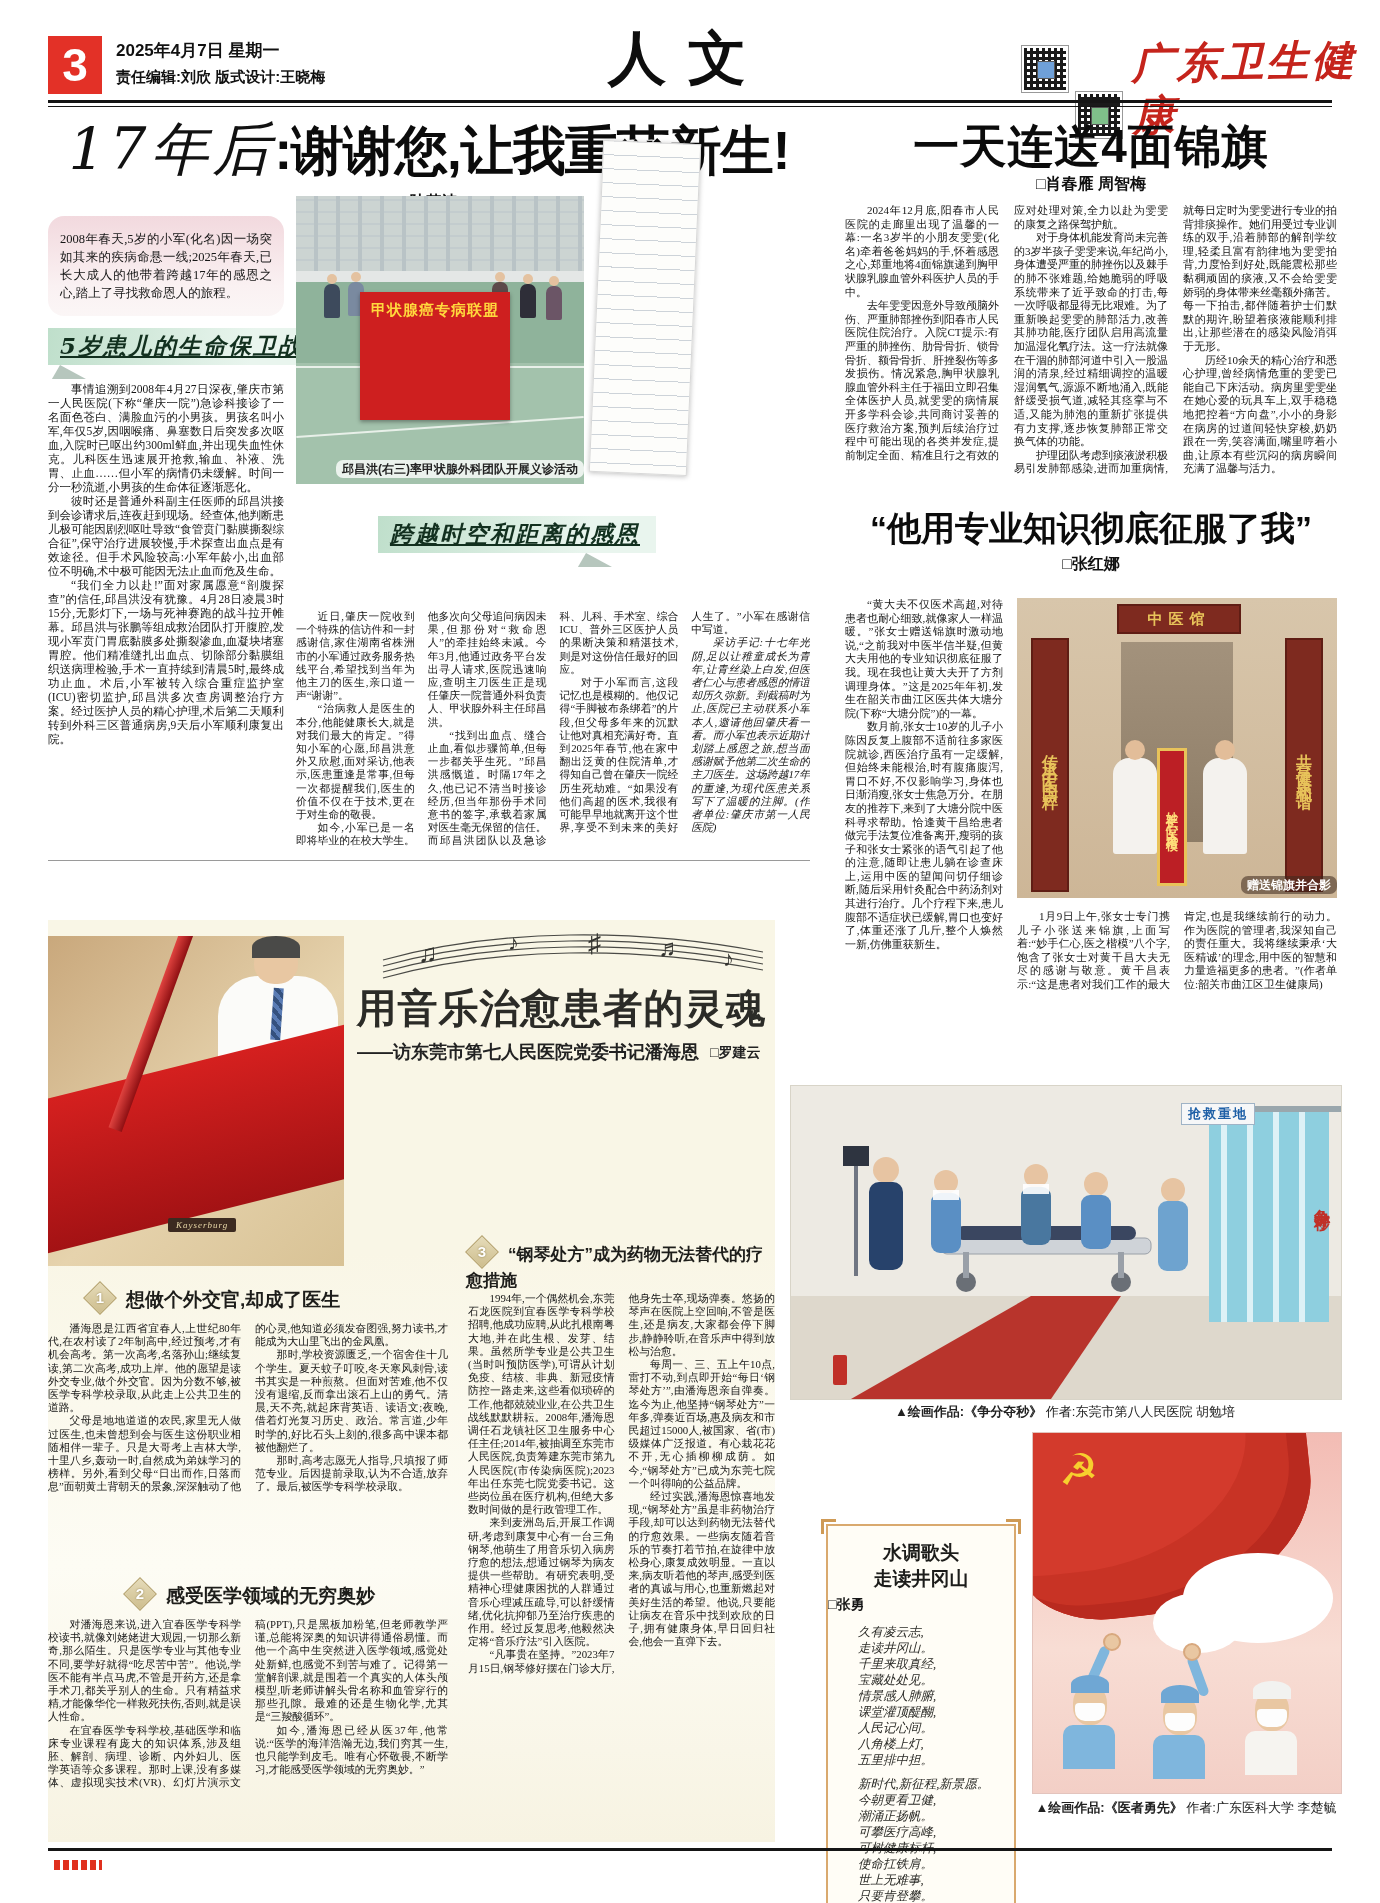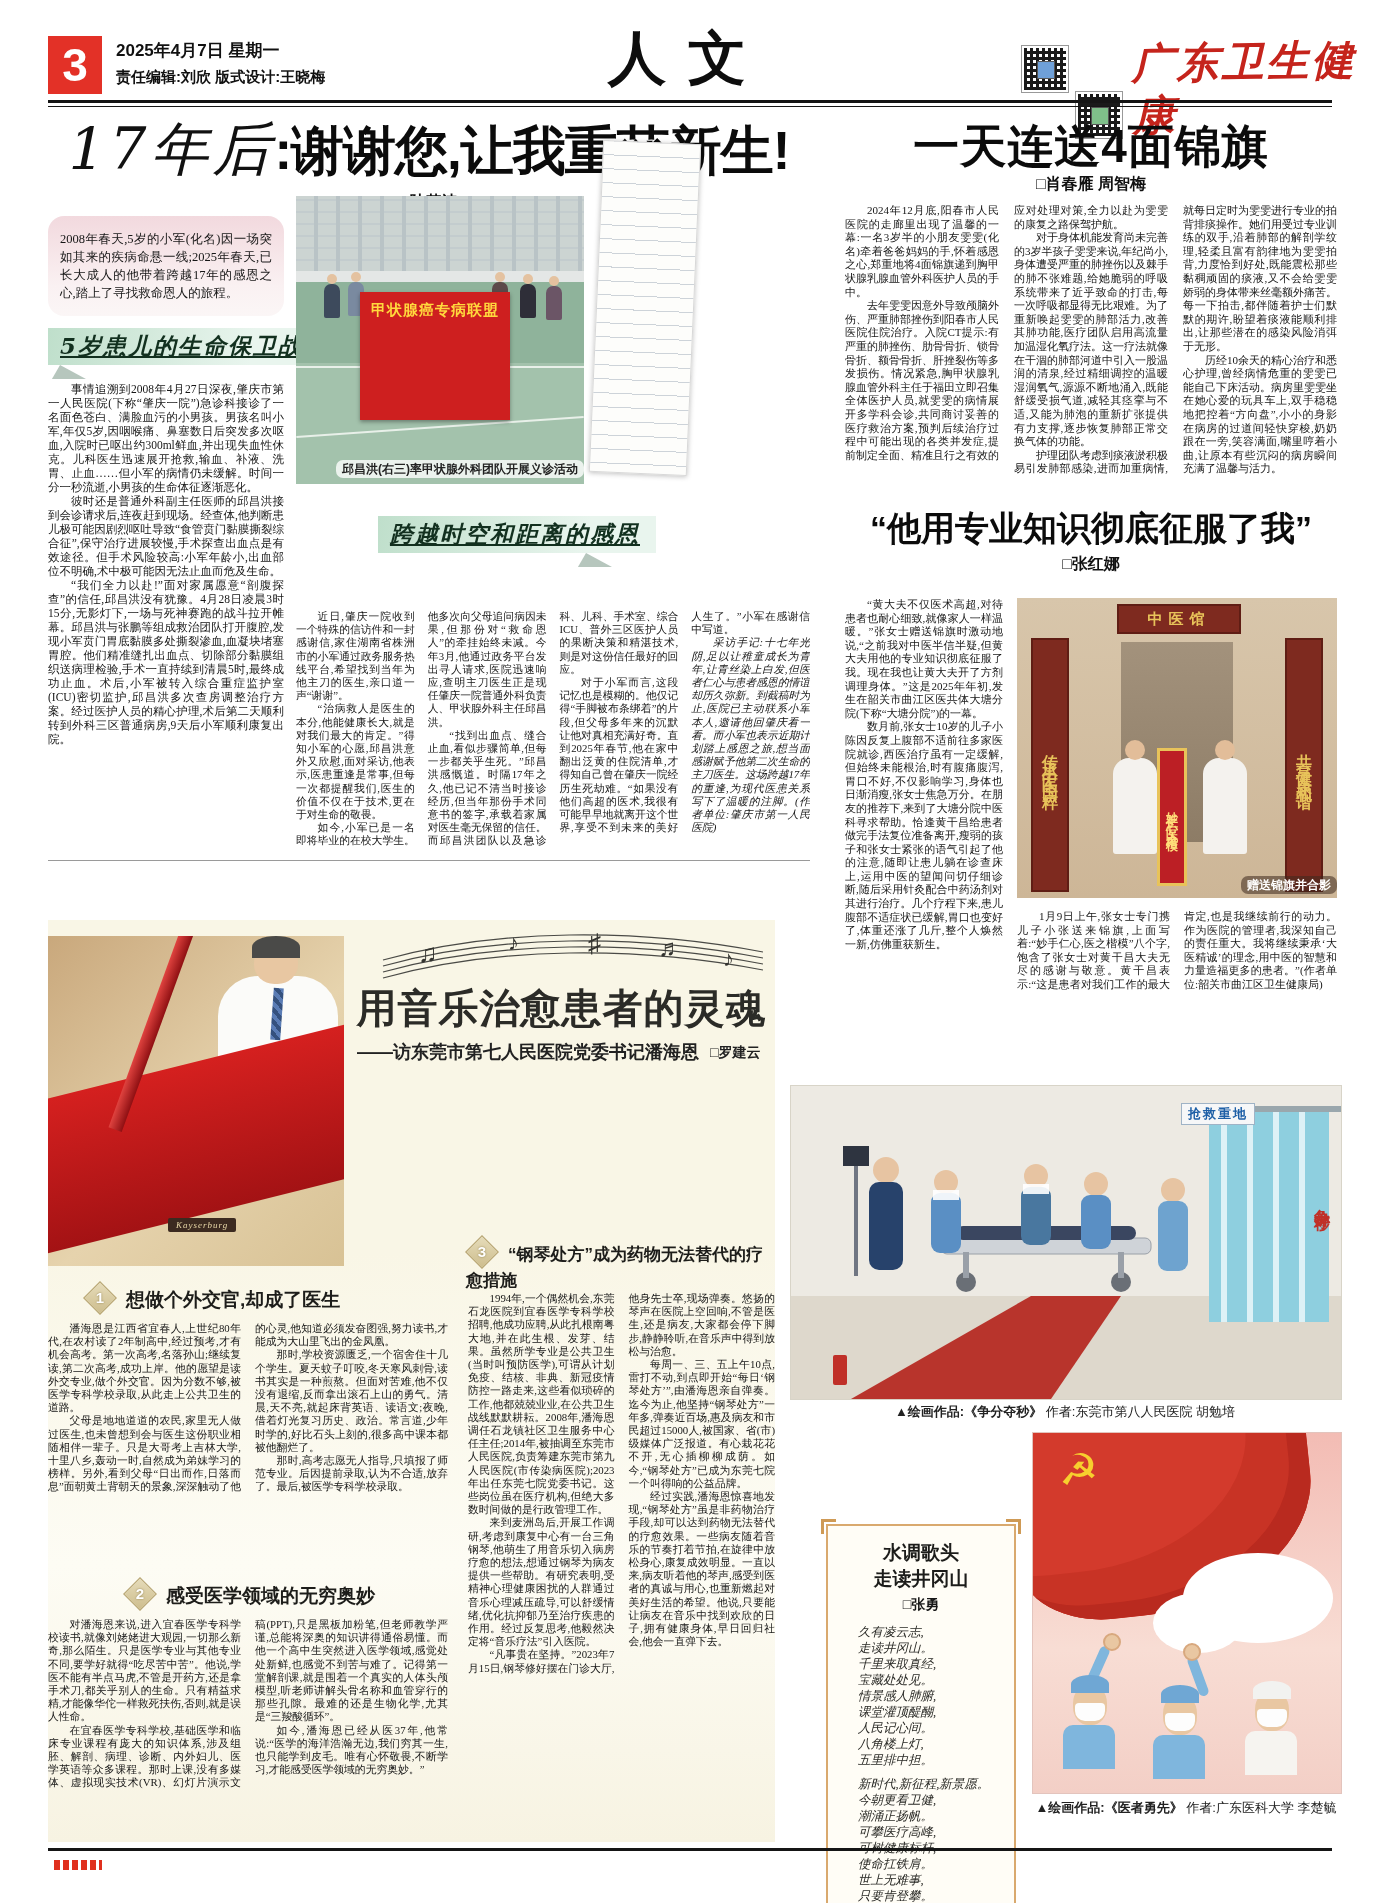--- a/index.html
+++ b/index.html
@@ -87,21 +87,21 @@
   .p1wrap{border:1px solid #d8d4c8;overflow:hidden;background:#edeae3;}
   .vtext{writing-mode:vertical-rl;}
   .sign-er{position:absolute;background:#f6f7f8;border:1px solid #9fb3c6;color:#1d5fa6;font:bold 13px/20px "Liberation Sans",sans-serif;padding:0 6px;letter-spacing:2px;}
   .seal{position:absolute;color:#c03028;font:bold 16px/18px "DejaVu Serif",serif;letter-spacing:2px;}
   .sealbox{position:absolute;width:14px;height:30px;background:#c03028;border-radius:2px;}
   .poembox{border:2px solid #d9a96e;background:#fffdf6;position:relative;}
   .pcorner{position:absolute;width:12px;height:12px;border:3px solid #cf9a55;}
   .pc-tl{left:-7px;top:-7px;border-right:none;border-bottom:none;}
   .pc-tr{right:-7px;top:-7px;border-left:none;border-bottom:none;}
   .poem-title{font:bold 19px/26px "Liberation Sans",sans-serif;text-align:center;color:#1c1c1a;}
-  .poem-byline{font:bold 14px/24px "Liberation Sans",sans-serif;text-align:center;}
+  .poem-byline{font:bold 14px/24px "Liberation Sans",sans-serif;text-align:left;}
   .poem-line{font:italic 12.5px/16px "Liberation Serif",serif;color:#2a2a26;margin:0;}
   .p2wrap{border:1px solid #e3c4bd;overflow:hidden;background:linear-gradient(180deg,#f3bcb4,#f8ddd4 60%,#f3cfc6);}
   .flag{position:absolute;left:-20px;top:-30px;width:300px;height:210px;background:#d33a2c;border-radius:0 0 60% 30%;transform:rotate(-6deg);box-shadow:inset -20px -16px 0 #b92a1f, inset -60px -50px 0 #c83325;}
   .emblem{position:absolute;left:26px;top:16px;color:#f7cf2e;font-size:44px;line-height:44px;}
   .cloud{position:absolute;background:#fff;border-radius:50%;}
   .medhead{position:absolute;width:34px;height:40px;border-radius:45%;background:#e9c7a2;}
   .medhead .capb{position:absolute;left:-2px;top:-10px;width:38px;height:18px;border-radius:50% 50% 0 0;background:#6fa7d4;}
   .medhead .mask{position:absolute;left:2px;top:18px;width:30px;height:18px;border-radius:4px 4px 10px 10px;background:#fdfdfd;}
   .fist{position:absolute;width:14px;height:14px;border-radius:50%;background:#e9c7a2;border:2px solid #d8a87e;}
   .armup{position:absolute;width:10px;height:42px;background:#7fb6dd;border-radius:5px;transform:rotate(24deg);}

